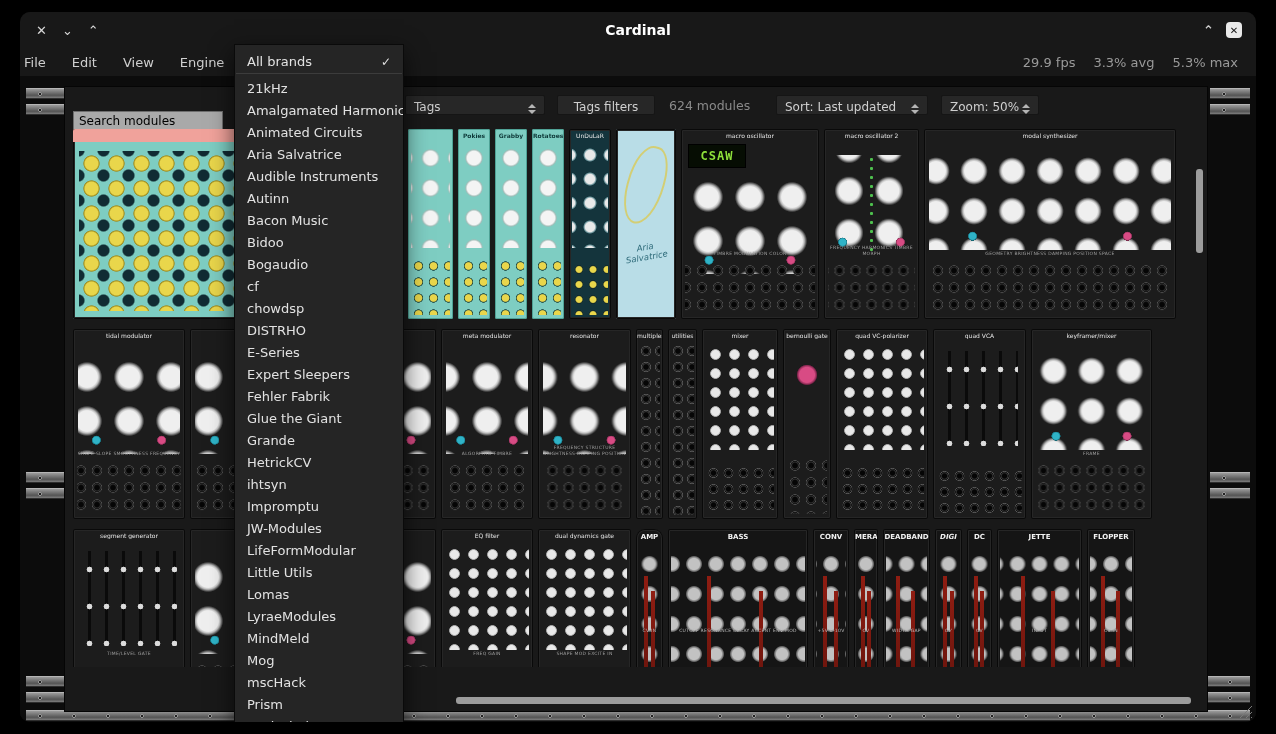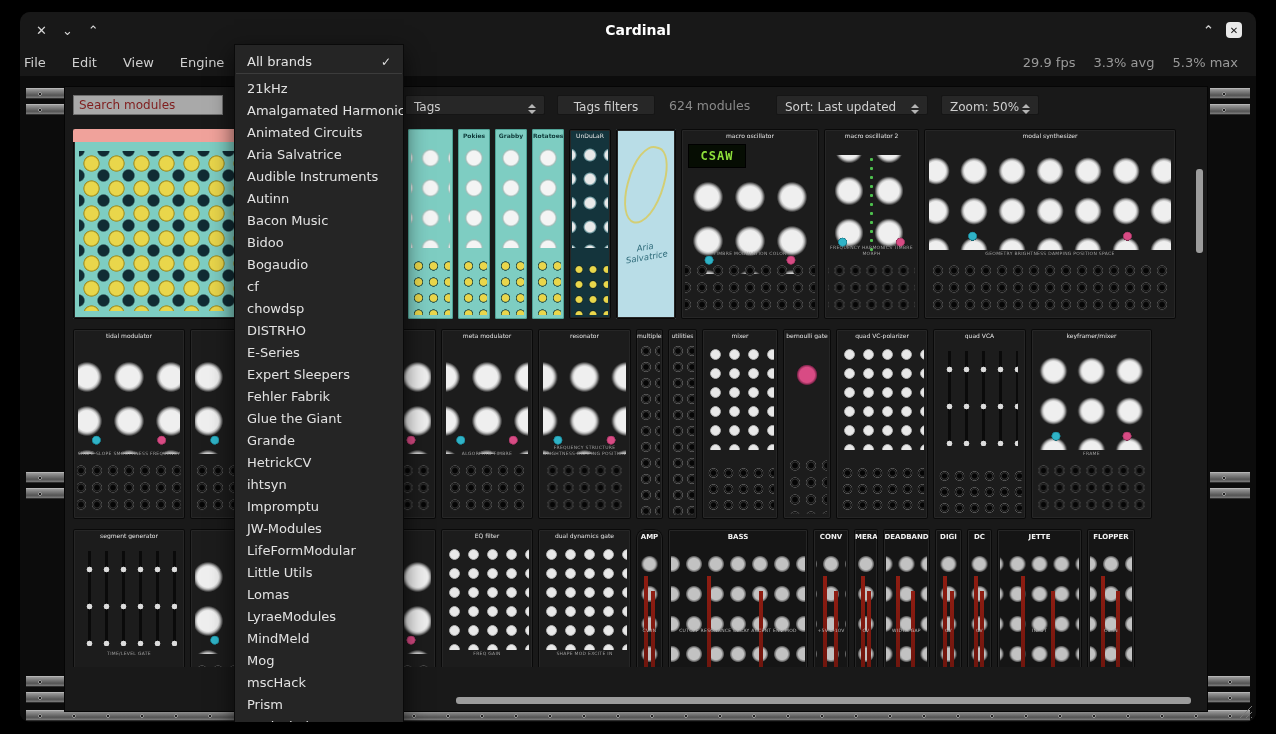--- a/index.html
+++ b/index.html
@@ -31,22 +31,22 @@
   .rail{position:absolute;height:11px;z-index:1;
     background-image:
       radial-gradient(circle 3px at 14px 5px,#222 35%,#999 52%,transparent 62%),
       linear-gradient(180deg,#9b9b9b,#787878 35%,#555 70%,#7d7d7d);
     background-repeat:repeat-x,no-repeat;background-size:34px 11px,100% 100%;
     border-top:1px solid #b5b5b5;border-bottom:1px solid #2e2e2e;}
 
   
   .browser{position:absolute;left:44px;top:10px;width:1144px;height:626px;background:#191919;
     border:1px solid #050505;z-index:5;}
-  .search-input{position:absolute;left:8px;top:8px;width:150px;height:20px;background:#a9a9a9;
-    color:#7f1d1d;border:1px solid #6e6e6e;font-size:12px;padding:0 5px;outline:none;
+  .search-input{position:absolute;left:8px;top:24px;width:150px;height:20px;background:#a9a9a9;
+    color:#000000;border:1px solid #6e6e6e;font-size:12px;padding:0 5px;outline:none;
     font-family:"DejaVu Sans",sans-serif;}
   .hdr-btn{position:absolute;top:8px;height:20px;background:#272727;color:#cfcfcf;font-size:12px;
     display:flex;align-items:flex-end;padding:0 8px;border:1px solid #151515;border-radius:2px;}
   .hdr-tags{left:340px;width:140px;justify-content:space-between;}
   .hdr-reset{left:492px;width:98px;justify-content:center;}
   .hdr-sort{left:711px;width:152px;justify-content:space-between;}
   .hdr-zoom{left:876px;width:98px;justify-content:space-between;}
   .count-text{position:absolute;left:604px;top:0;height:36px;display:flex;align-items:center;
     color:#8a8a8a;font-size:12.5px;}
   .spin{display:flex;flex-direction:column;gap:2px;}
@@ -452,21 +452,21 @@
 
               <div class="sub">CV</div>
             </div>
 
             <div class="mod autinn" style="width: 47px;">
               <div class="mtitle">DEADBAND</div>
 
               <div class="sub">WIDTH GAP</div>
             </div>
 
-            <div class="mod autinn" style="width: 27px;">
+            <div class="mod autinn" style="width: 27px; font-style: italic;">
               <div class="mtitle">DIGI</div>
 
               <div class="sub">CV</div>
             </div>
 
             <div class="mod autinn" style="width: 25px;">
               <div class="mtitle">DC</div>
 
               <div class="sub">CV</div>
             </div>

